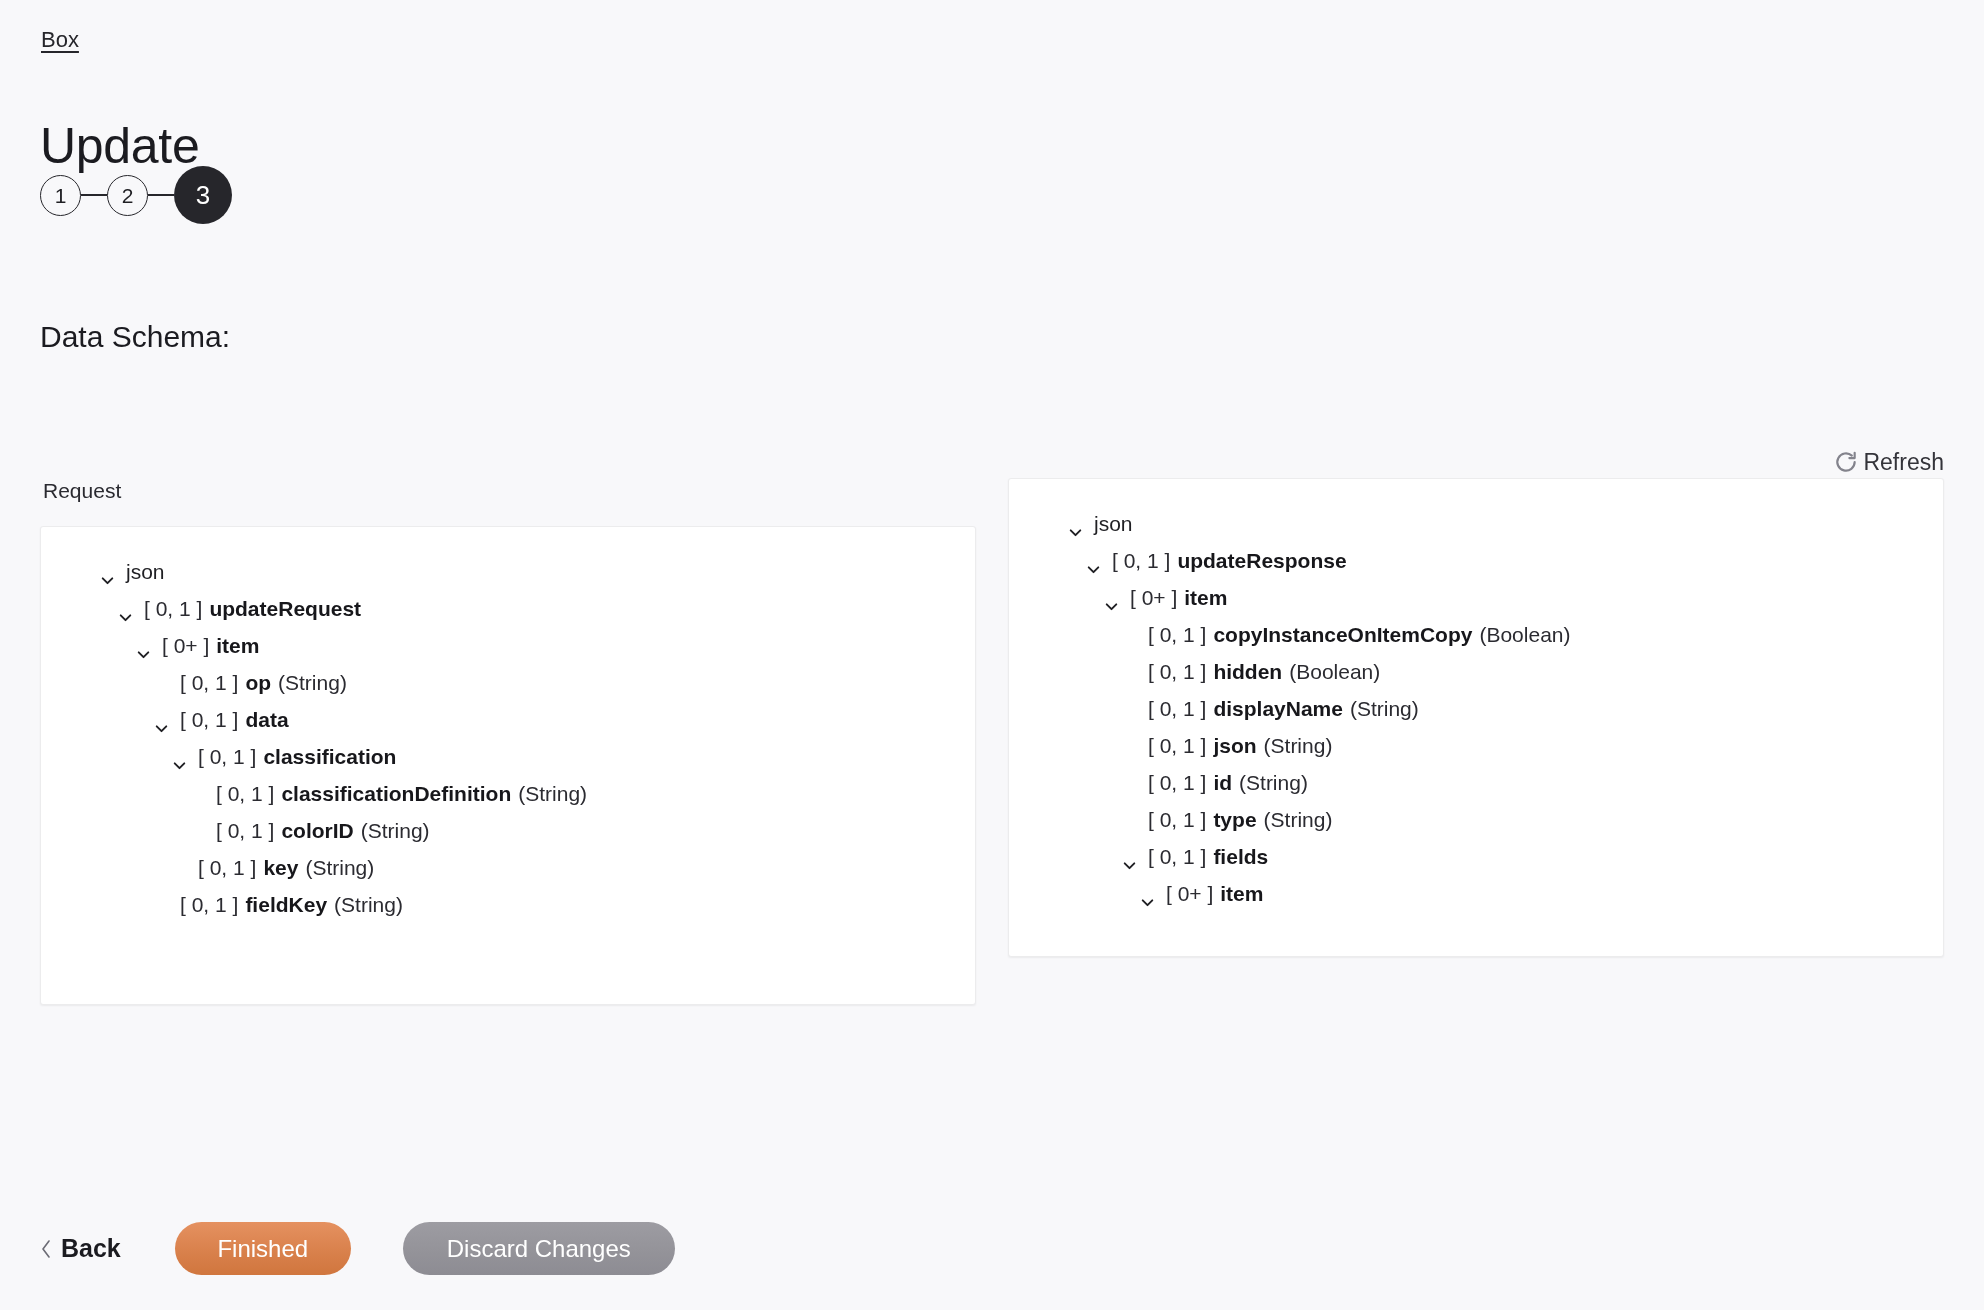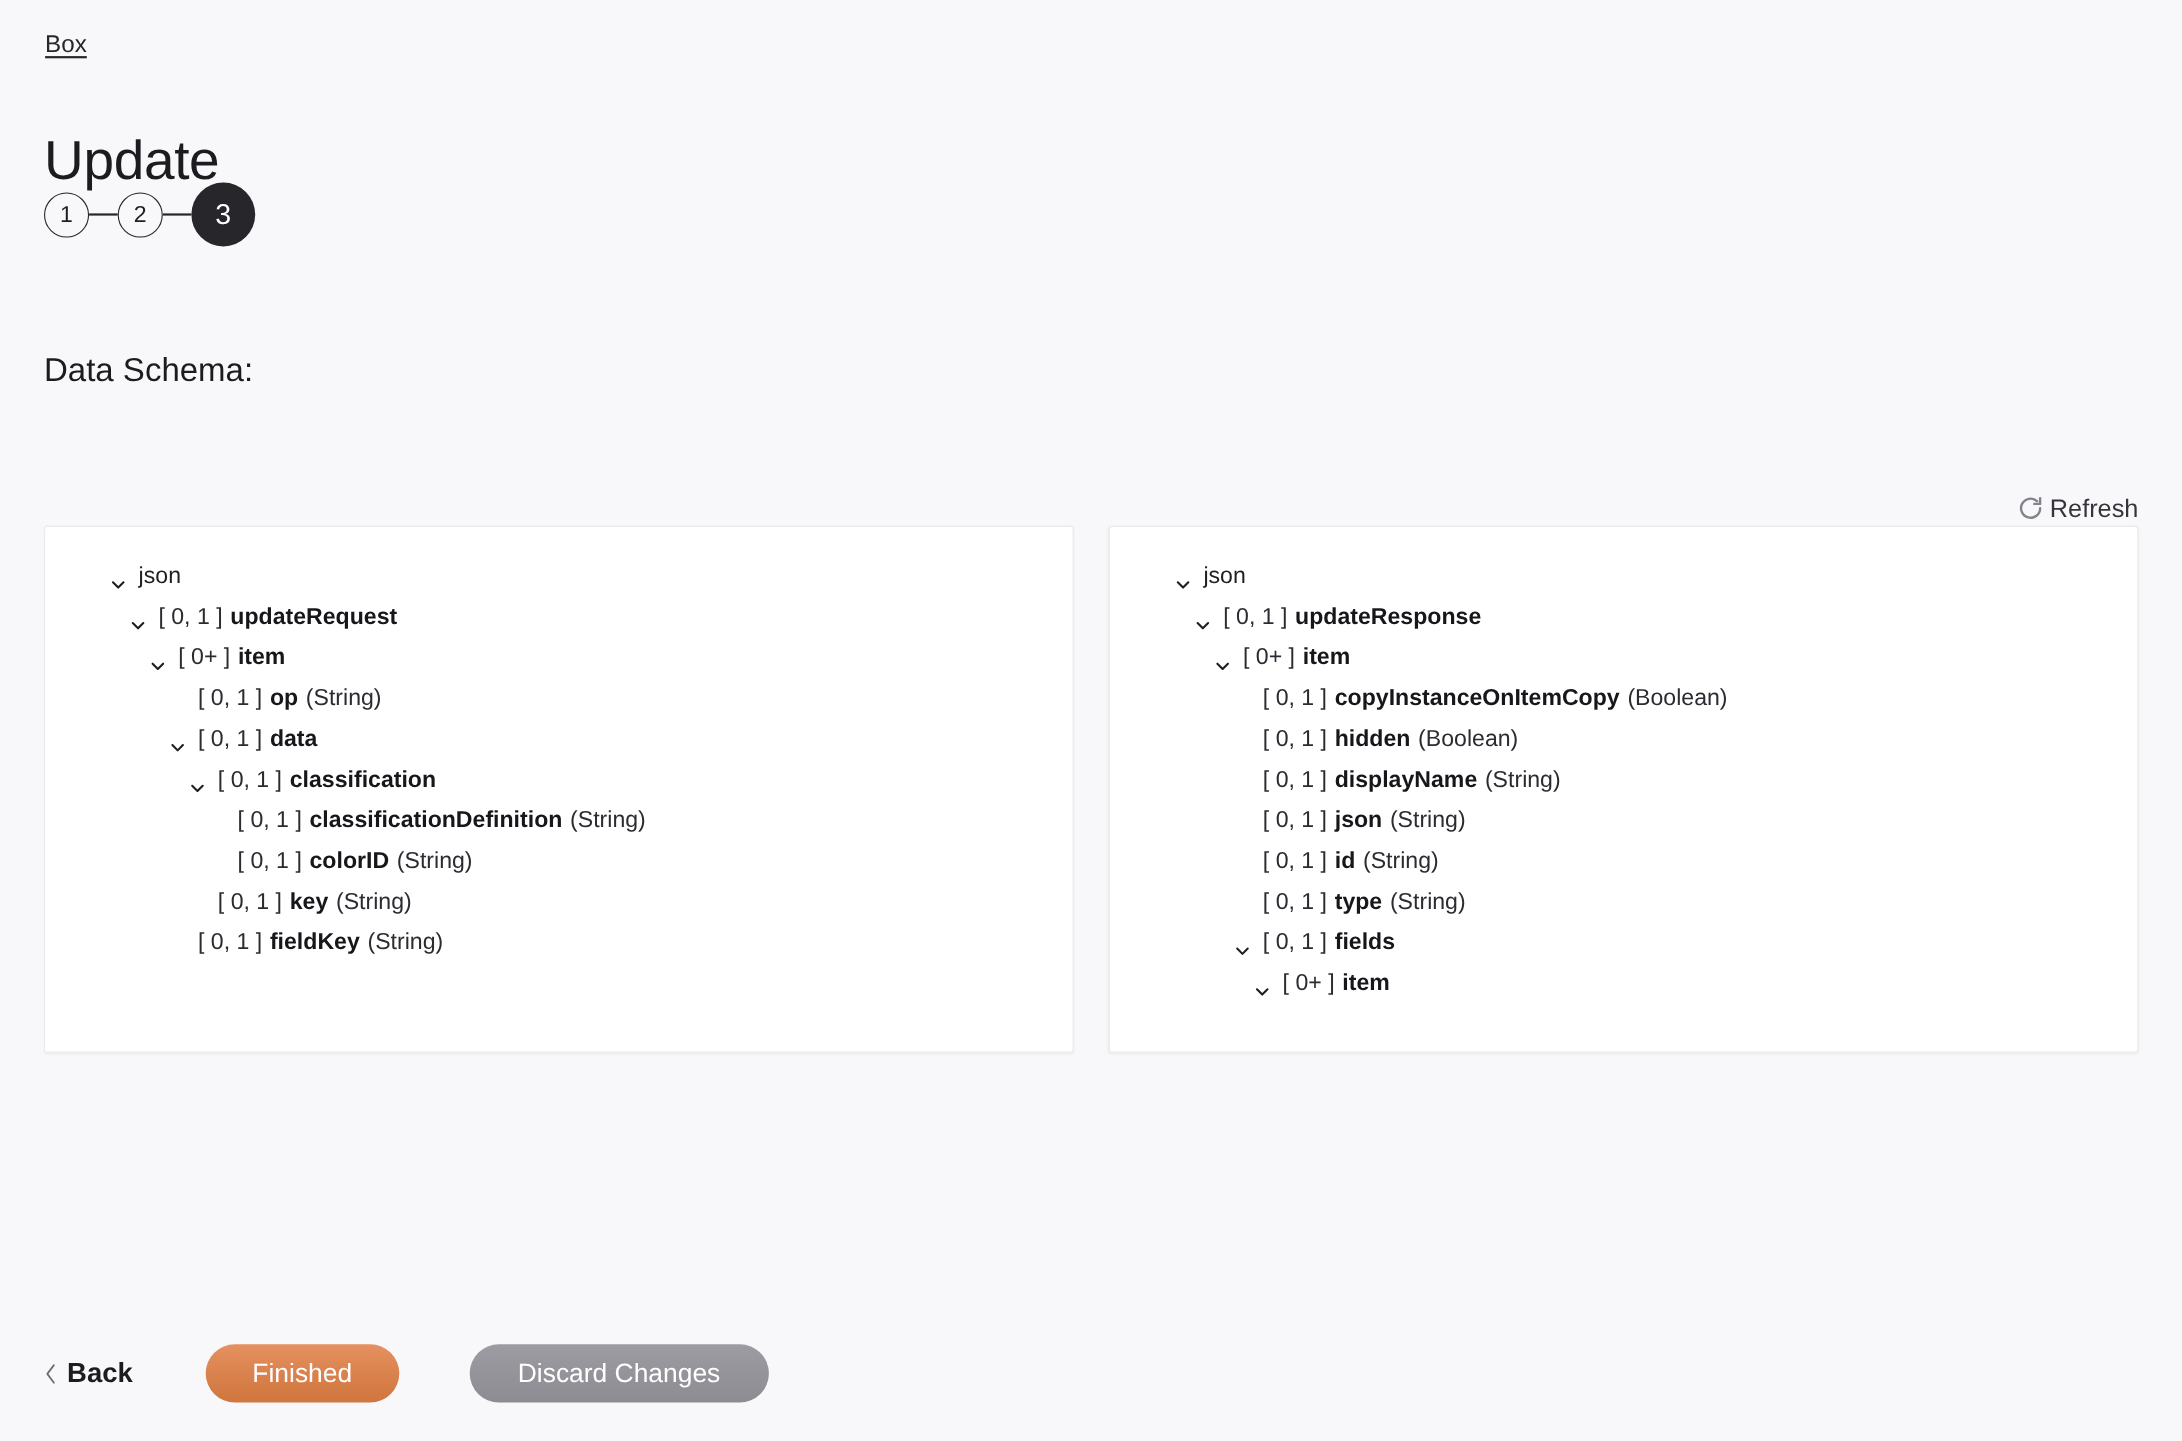--- a/index.html
+++ b/index.html
@@ -194,21 +194,21 @@
     margin-left: 7px;
   }
 
   
   .footer {
     position: absolute;
     left: 40px;
     top: 1222px;
     display: flex;
     align-items: center;
-    gap: 16px;
+    gap: 4px;
   }
   .back-btn {
     display: flex;
     align-items: center;
     gap: 9px;
     font-size: 25px;
     font-weight: 700;
     color: #1b1b20;
     cursor: pointer;
     user-select: none;
@@ -270,20 +270,21 @@
         <path d="M20 12a8 8 0 1 1-2.6-5.9"></path>
         <polyline points="20 3.5 20 8.4 15.1 8.4"></polyline>
       </svg>
     </span>
     <span class="refresh-label">Refresh</span>
   </div>
 
   <div class="schema-area">
     <div class="columns">
       <div class="column">
+        <div class="column-label">Request</div>
         <div class="tree-panel" id="request-tree">
             <div class="tree-row" style="padding-left: 40px;">
               <span class="chev"><svg viewBox="0 0 16 16" fill="none" stroke="currentColor" stroke-width="1.8" stroke-linecap="round" stroke-linejoin="round">
                   <polyline points="3.5 6 8 10.5 12.5 6"></polyline>
                 </svg></span>
               <span class="">json</span>
             </div>
             <div class="tree-row" style="padding-left: 58px;">
               <span class="chev"><svg viewBox="0 0 16 16" fill="none" stroke="currentColor" stroke-width="1.8" stroke-linecap="round" stroke-linejoin="round">
                   <polyline points="3.5 6 8 10.5 12.5 6"></polyline>

